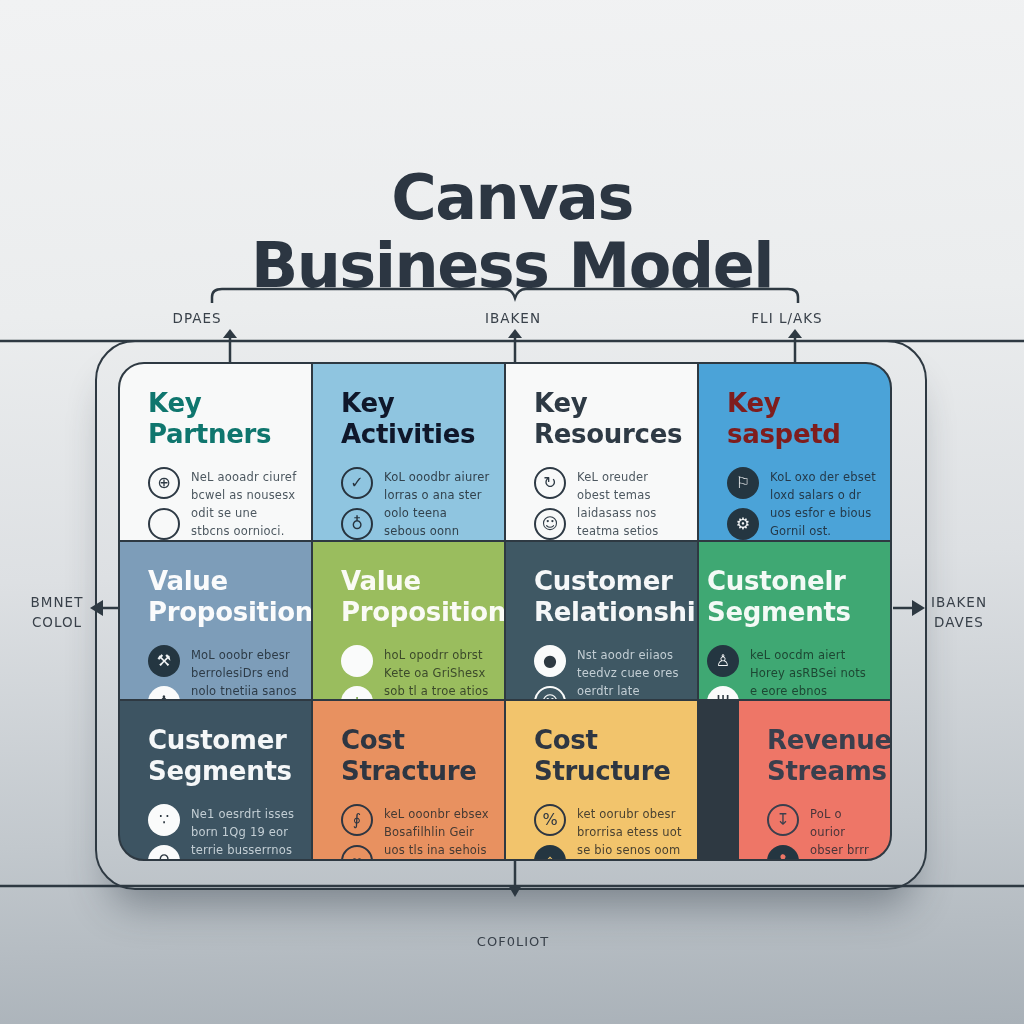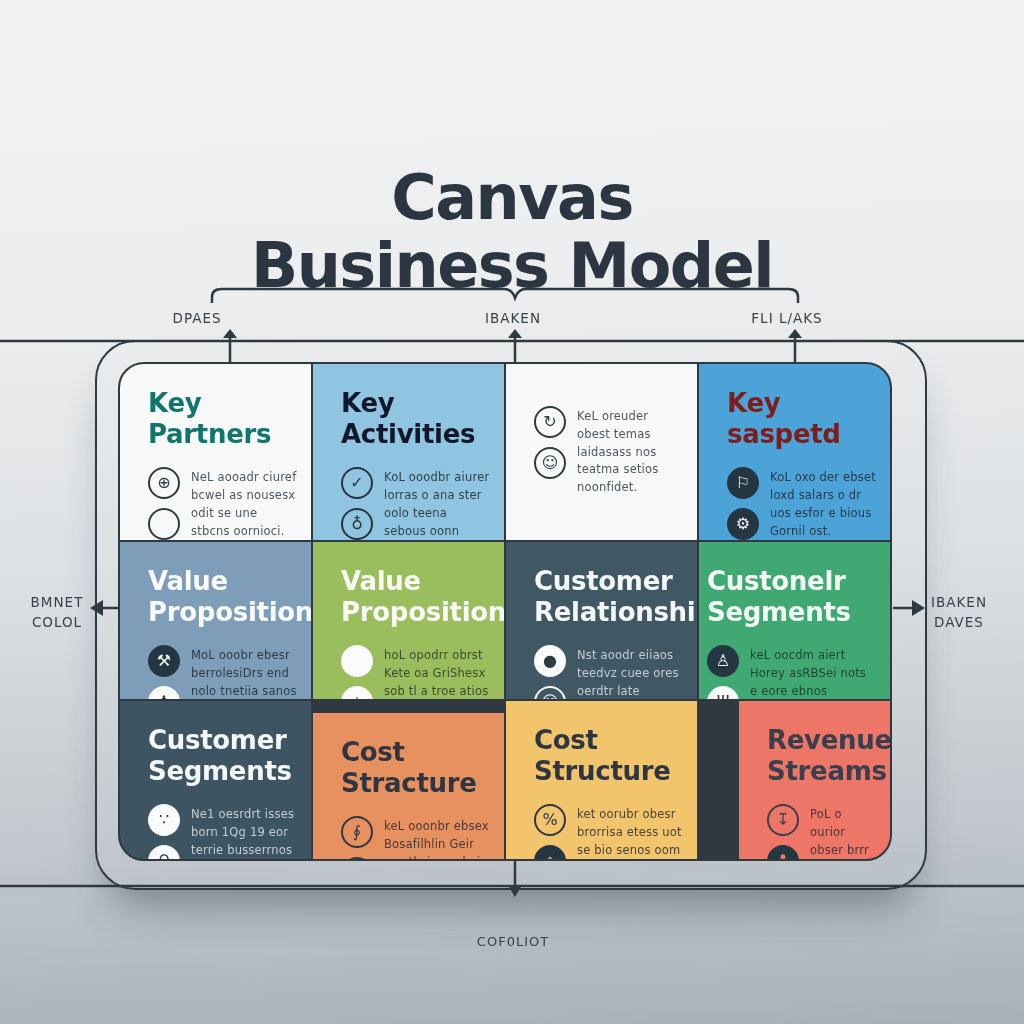--- a/index.html
+++ b/index.html
@@ -141,20 +141,21 @@
       <div class="cell-body">
         <div class="icon-col">
             <span class="icon outline-dark" style="color: rgb(39, 51, 62);">✓</span>
             <span class="icon outline-dark" style="color: rgb(39, 51, 62);">♁</span>
           </div>
         <p class="cell-text" style="color: rgb(50, 66, 77);">KoL ooodbr aiurer lorras o ana ster oolo teena sebous oonn hest.</p>
       </div>
     </div>
 
     <div class="cell" style="background: rgb(248, 249, 249);">
+      <h3 class="cell-heading" style="color: rgb(46, 58, 69);">Key Resources</h3>
       <div class="cell-body">
         <div class="icon-col">
             <span class="icon outline-dark" style="color: rgb(46, 58, 69);">↻</span>
             <span class="icon outline-dark" style="color: rgb(46, 58, 69);">☺</span>
           </div>
         <p class="cell-text" style="color: rgb(77, 88, 96);">KeL oreuder obest temas laidasass nos teatma setios noonfidet.</p>
       </div>
     </div>
 
     <div class="cell" style="background: rgb(75, 163, 216);">
@@ -216,21 +217,21 @@
       <h3 class="cell-heading" style="color: rgb(245, 247, 248);">Customer Segments</h3>
       <div class="cell-body">
         <div class="icon-col">
             <span class="icon filled-white">∵</span>
             <span class="icon filled-white">♀</span>
           </div>
         <p class="cell-text" style="color: rgb(195, 206, 212);">Ne1 oesrdrt isses born 1Qg 19 eor terrie busserrnos oom poc..</p>
       </div>
     </div>
 
-    <div class="cell" style="background: rgb(232, 145, 96); margin-top: 12px;">
+    <div class="cell" style="background: rgb(232, 145, 96);">
       <h3 class="cell-heading" style="color: rgb(46, 54, 66);">Cost Stracture</h3>
       <div class="cell-body">
         <div class="icon-col">
             <span class="icon outline-dark" style="color: rgb(46, 54, 66);">∮</span>
             <span class="icon outline-dark" style="color: rgb(46, 54, 66);">∞</span>
           </div>
         <p class="cell-text" style="color: rgb(69, 58, 51);">keL ooonbr ebsex Bosafilhlin Geir uos tls ina sehois oorn ijesr.</p>
       </div>
     </div>
 

